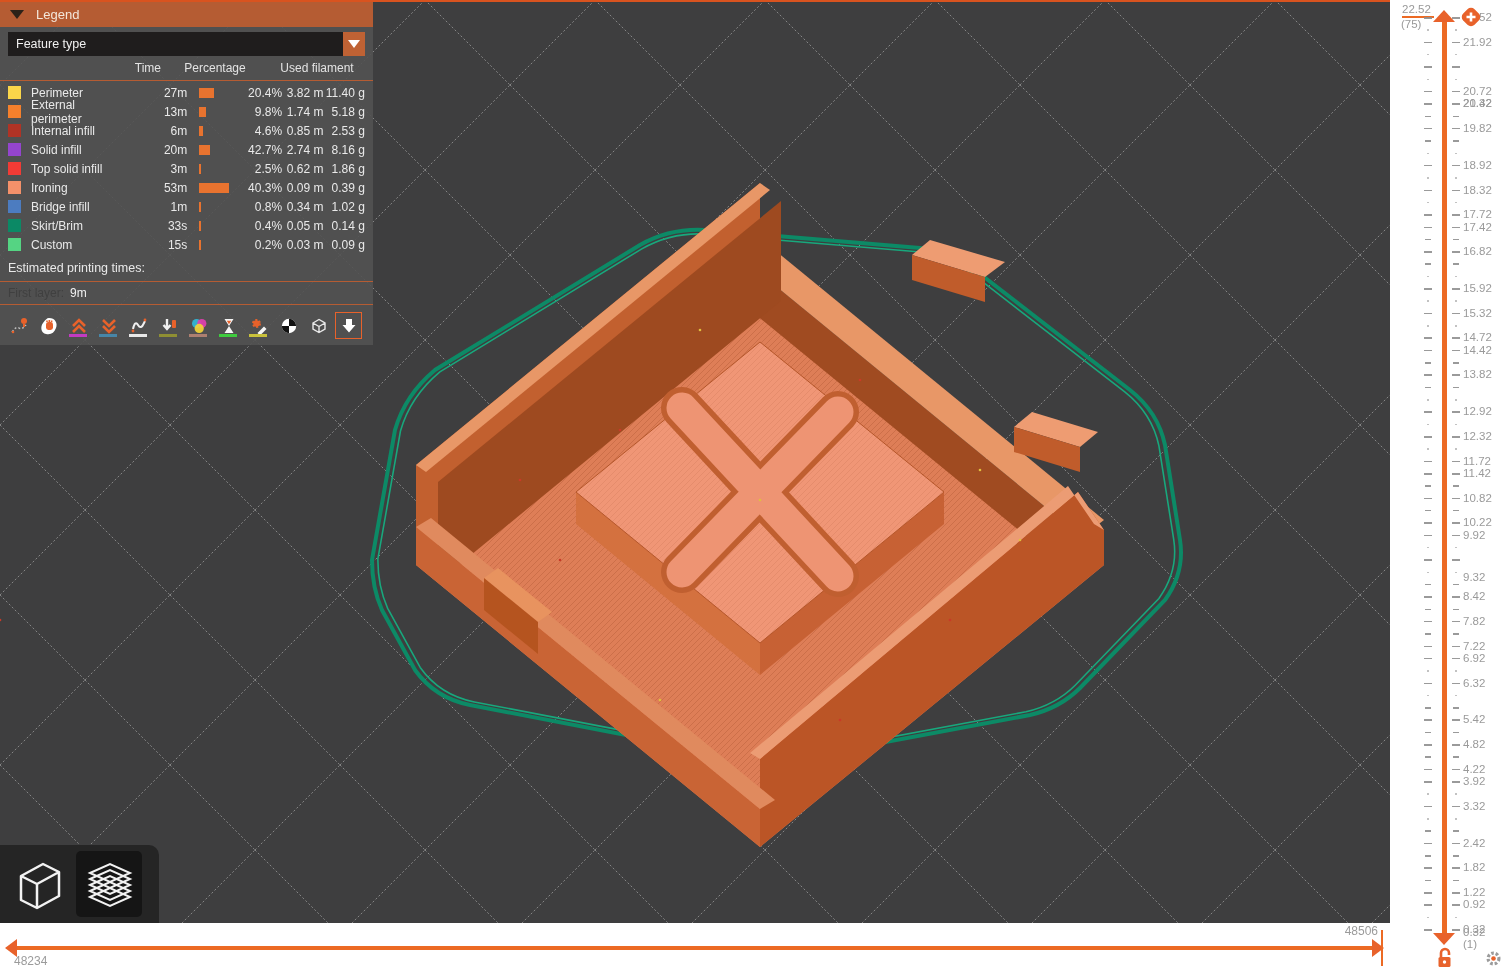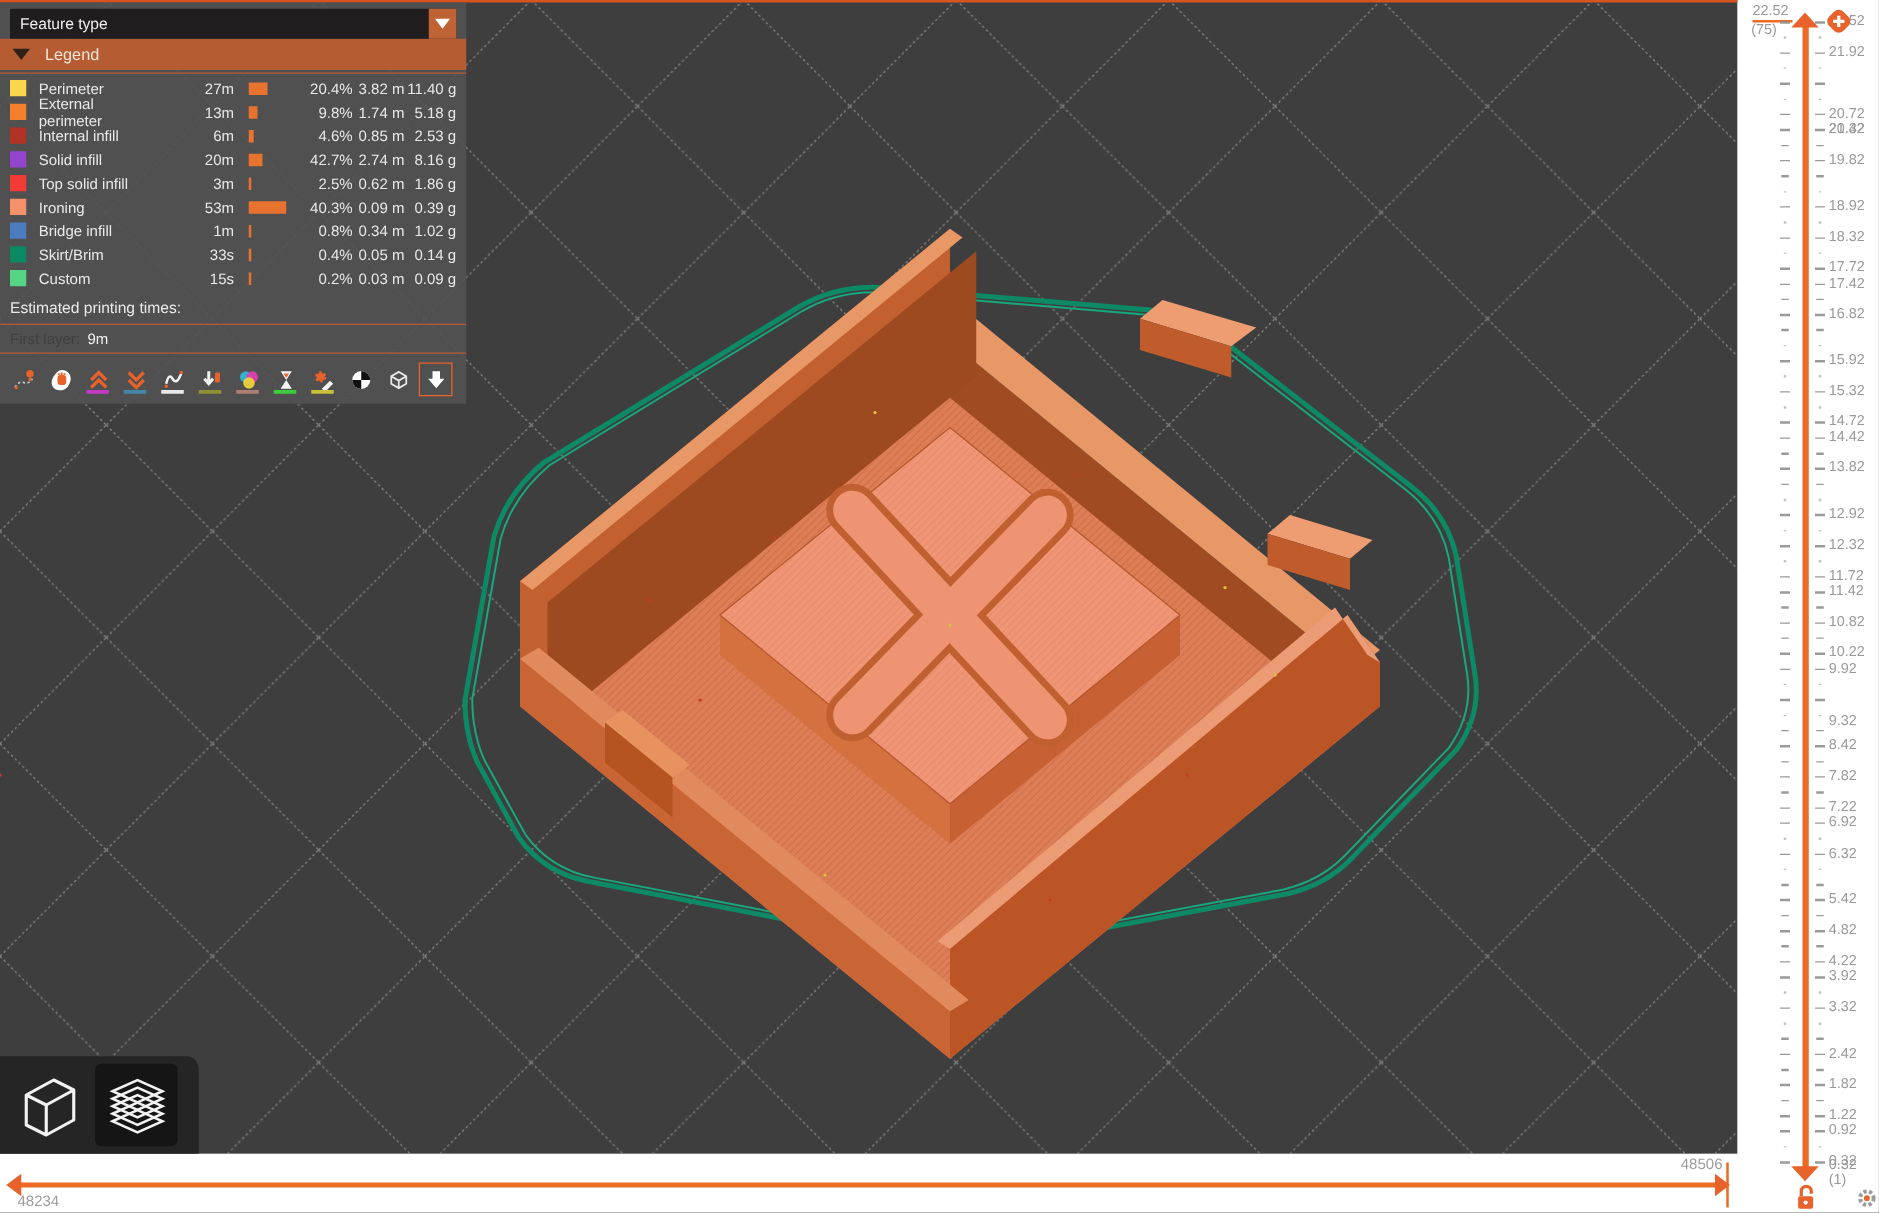--- a/index.html
+++ b/index.html
@@ -174,32 +174,38 @@
           <circle cx="520" cy="480" r="1.3" fill="#c83a28"></circle>
         <circle cx="1020" cy="540" r="1.3" fill="#e0c040"></circle>
           <circle cx="720, " cy="620" r="1.3" fill="#c83a28"></circle>
       </g>
     </g>
   </svg>
 </div>
 <div id="top-border"></div>
 
 <div id="legend">
+  <div id="legend-titlebar">
+    <div id="legend-collapse"></div>
+    <span>Legend</span>
+  </div>
+
   <div id="feature-select">
     <span class="fs-label">Feature type</span>
     <div id="fs-btn">
         <div class="arr"></div>
       </div>
   </div>
 
-  <div id="legend-titlebar">
-    <div id="legend-collapse"></div>
-    <span>Legend</span>
+  <div class="lg-head">
+    <span class="h-spacer"></span>
+    <span class="h-time">Time</span>
+    <span class="h-pct">Percentage</span>
+    <span class="h-fil">Used filament</span>
   </div>
-
   <div class="lg-sep"></div>
 
   <div id="lg-rows">
       <div class="lg-row">
         <span class="sw" style="background:#FAD64A"></span>
         <span class="lbl">Perimeter</span>
         <span class="time">27m</span>
         <span class="barc">
           <i style="width:14.892px"></i>
         </span>

